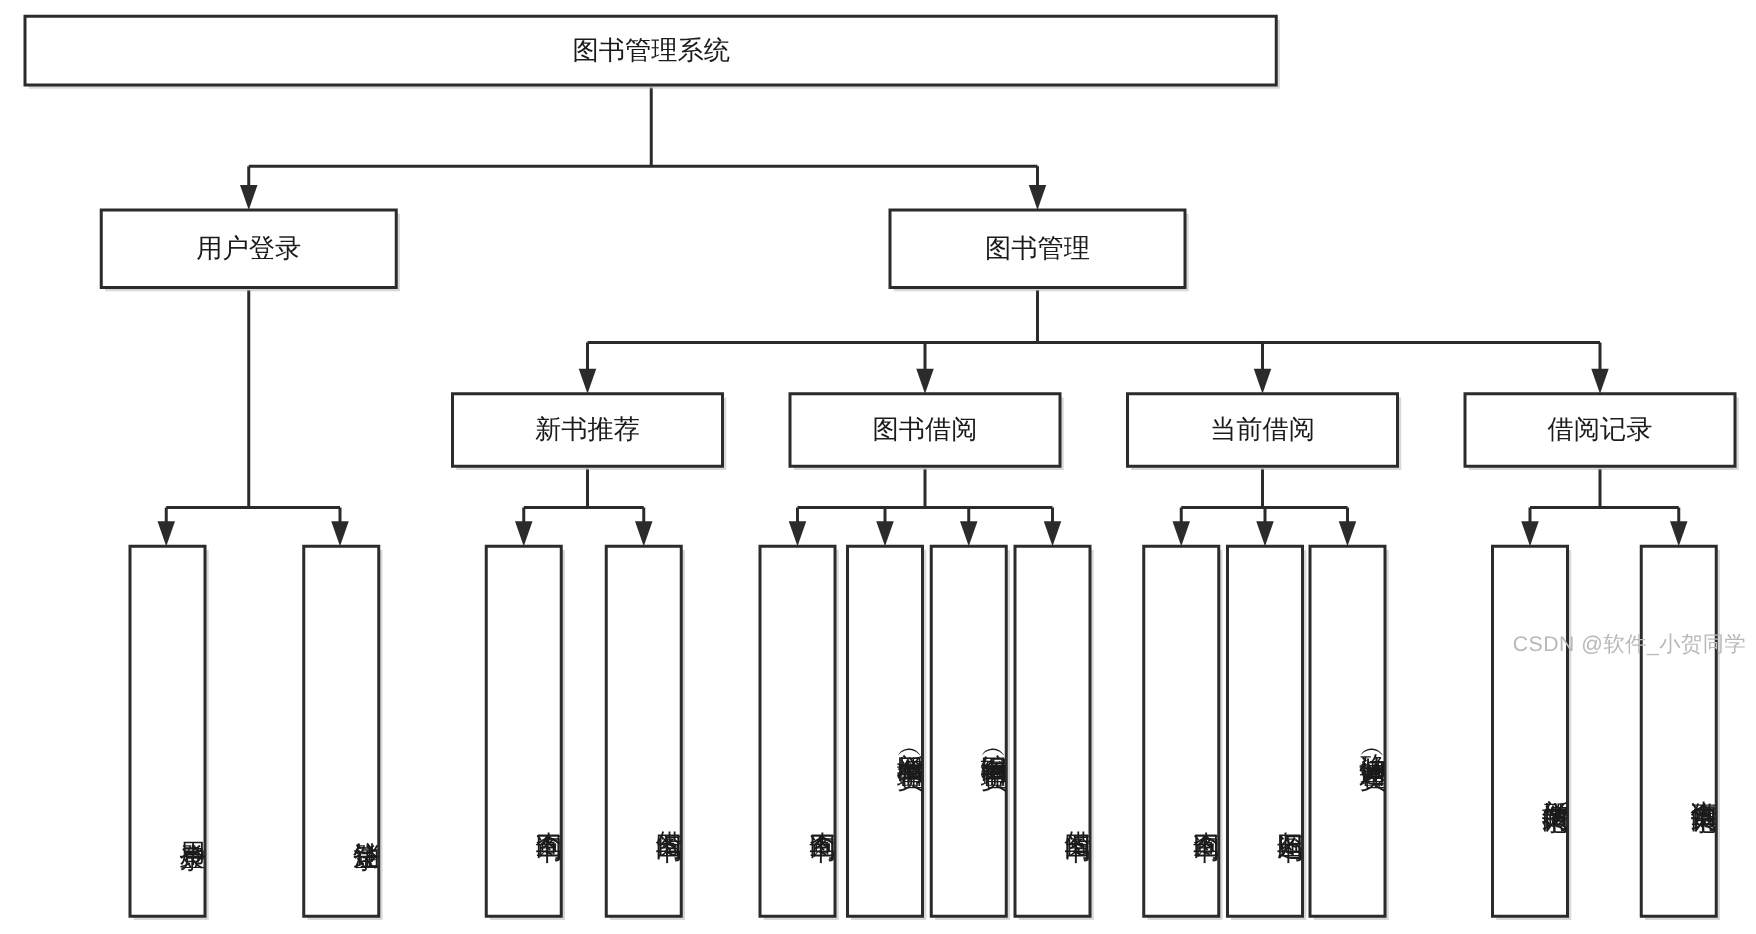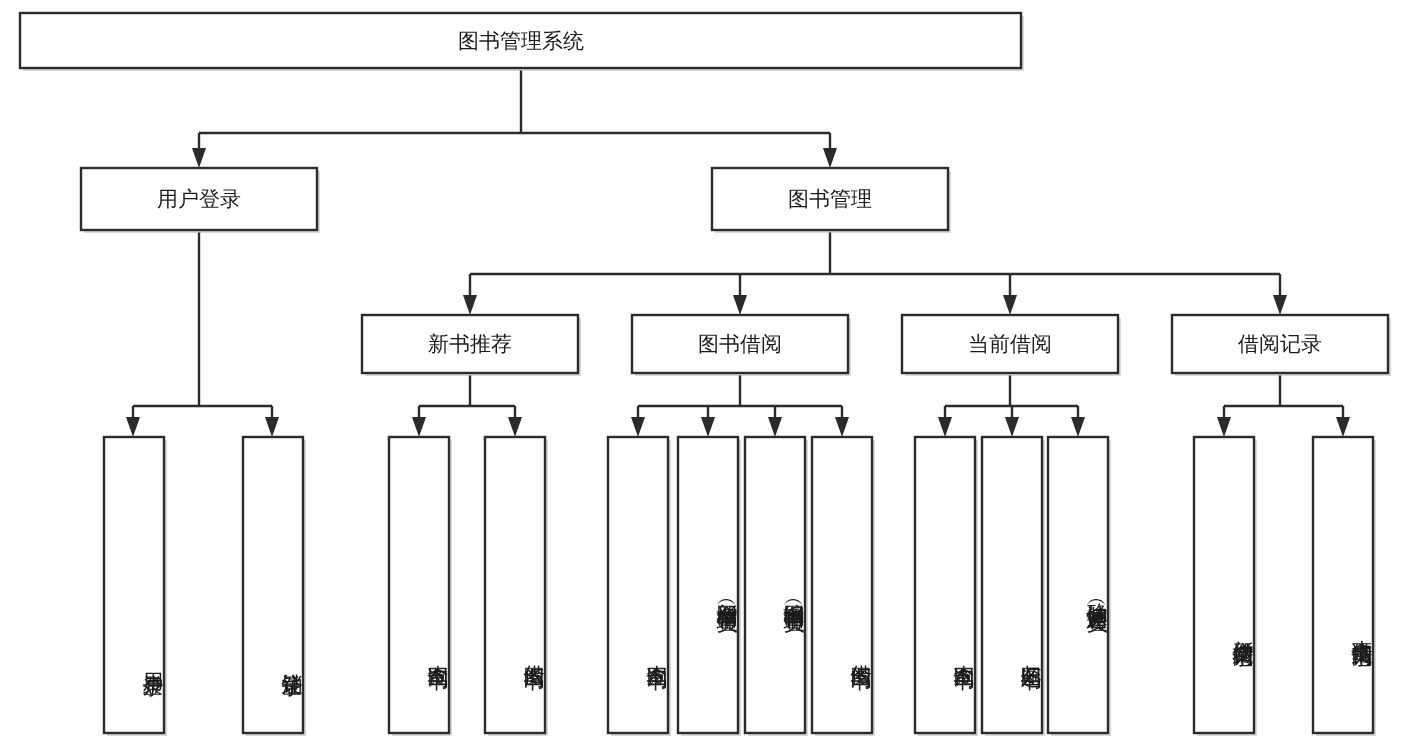--- a/index.html
+++ b/index.html
@@ -280,13 +280,14 @@
   </div>
 
   <div class="vert-label-box" style="left:1194px; top:437px; width:60px; height:296px; padding-top:42px;">
     <span>新增借阅记录</span>
   </div>
 
   <div class="vert-label-box" style="left:1313px; top:437px; width:60px; height:296px; padding-top:42px;">
     <span>查询借阅记录</span>
   </div>
 
+  <div class="watermark">CSDN @软件_小贺同学</div>
 </div>
 
 </body></html>

